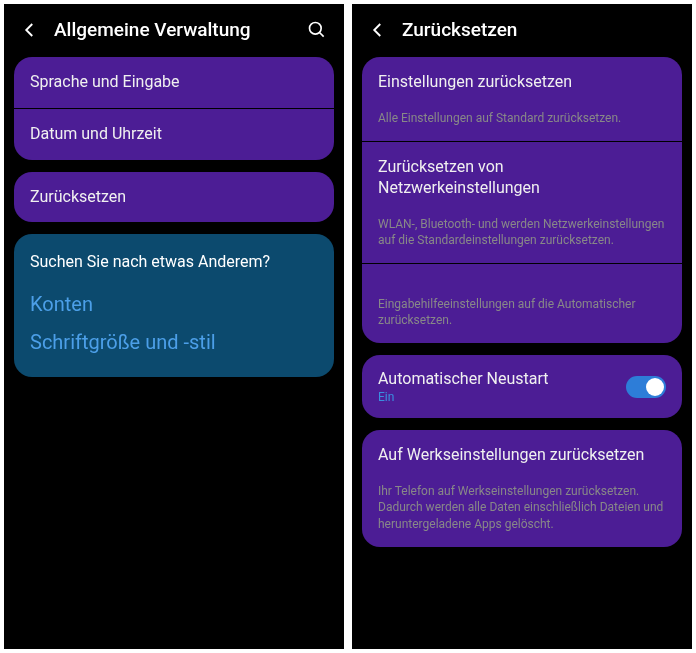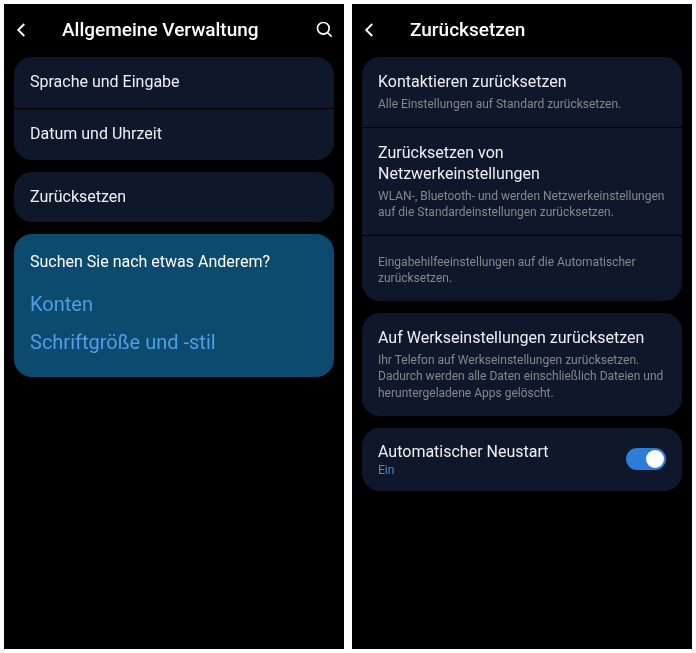--- a/index.html
+++ b/index.html
@@ -17,22 +17,22 @@
       height: 645px;
       background: #000;
       border-radius: 0;
       overflow: hidden;
       display: flex;
       flex-direction: column;
     }
     .header {
       display: flex;
       align-items: center;
-      padding: 14px 8px 10px;
-      gap: 30px;
+      padding: 14px 16px 10px;
+      gap: 14px;
     }
     .back-icon {
       width: 20px;
       height: 20px;
       display: flex;
       align-items: center;
       justify-content: center;
       cursor: pointer;
     }
     .back-icon svg { stroke: #fff; }
@@ -50,40 +50,40 @@
       align-items: center;
       justify-content: center;
     }
     .search-icon svg { stroke: #fff; fill: none; }
     .content {
       flex: 1;
       overflow-y: auto;
       padding: 6px 0;
     }
     .card {
-      background: #0f172a;
+      background: #4c1d95;
       border-radius: 18px;
       margin: 0 10px 12px;
       overflow: hidden;
     }
     .item {
       padding: 15px 16px;
       cursor: pointer;
     }
     .item-title {
       color: #f0f0f0;
       font-size: 16px;
       font-weight: 400;
       line-height: 1.3;
     }
     .item-sub {
       color: #888;
       font-size: 12px;
       line-height: 1.35;
-      margin-top: 3px;
+      margin-top: 17px;
     }
     .divider {
       height: 1px;
       background: #000;
       margin: 0;
     }
     .suggest-card {
       background: #0c4a6e;
       border-radius: 18px;
       margin: 0 10px 12px;
@@ -181,44 +181,44 @@
     <div class="back-icon">
       <svg width="18" height="18" viewBox="0 0 24 24" stroke-width="2.5" fill="none">
           <polyline points="15 4 7 12 15 20"></polyline>
         </svg>
     </div>
     <div class="header-title">Zurücksetzen</div>
   </div>
   <div class="content">
     <div class="card">
       <div class="item">
-        <div class="item-title">Kontaktieren zurücksetzen</div>
+        <div class="item-title">Einstellungen zurücksetzen</div>
         <div class="item-sub">Alle Einstellungen auf Standard zurücksetzen.</div>
       </div>
       <div class="divider"></div>
       <div class="item">
         <div class="item-title">Zurücksetzen von Netzwerkeinstellungen</div>
         <div class="item-sub">WLAN-, Bluetooth- und werden Netzwerkeinstellungen auf die Standardeinstellungen zurücksetzen.</div>
       </div>
       <div class="divider"></div>
       <div class="item">
         <div class="item-sub">Eingabehilfeeinstellungen auf die Automatischer zurücksetzen.</div>
-      </div>
-    </div>
-    <div class="card">
-      <div class="item">
-        <div class="item-title">Auf Werkseinstellungen zurücksetzen</div>
-        <div class="item-sub">Ihr Telefon auf Werkseinstellungen zurücksetzen. Dadurch werden alle Daten einschließlich Dateien und heruntergeladene Apps gelöscht.</div>
       </div>
     </div>
     <div class="card">
       <div class="toggle-row">
         <div class="toggle-text">
           <div class="toggle-title">Automatischer Neustart</div>
           <div class="toggle-sub">Ein</div>
         </div>
         <div class="switch">
           <div class="switch-knob"></div>
         </div>
       </div>
     </div>
+    <div class="card">
+      <div class="item">
+        <div class="item-title">Auf Werkseinstellungen zurücksetzen</div>
+        <div class="item-sub">Ihr Telefon auf Werkseinstellungen zurücksetzen. Dadurch werden alle Daten einschließlich Dateien und heruntergeladene Apps gelöscht.</div>
+      </div>
+    </div>
   </div>
 </div>
 
 </body></html>

